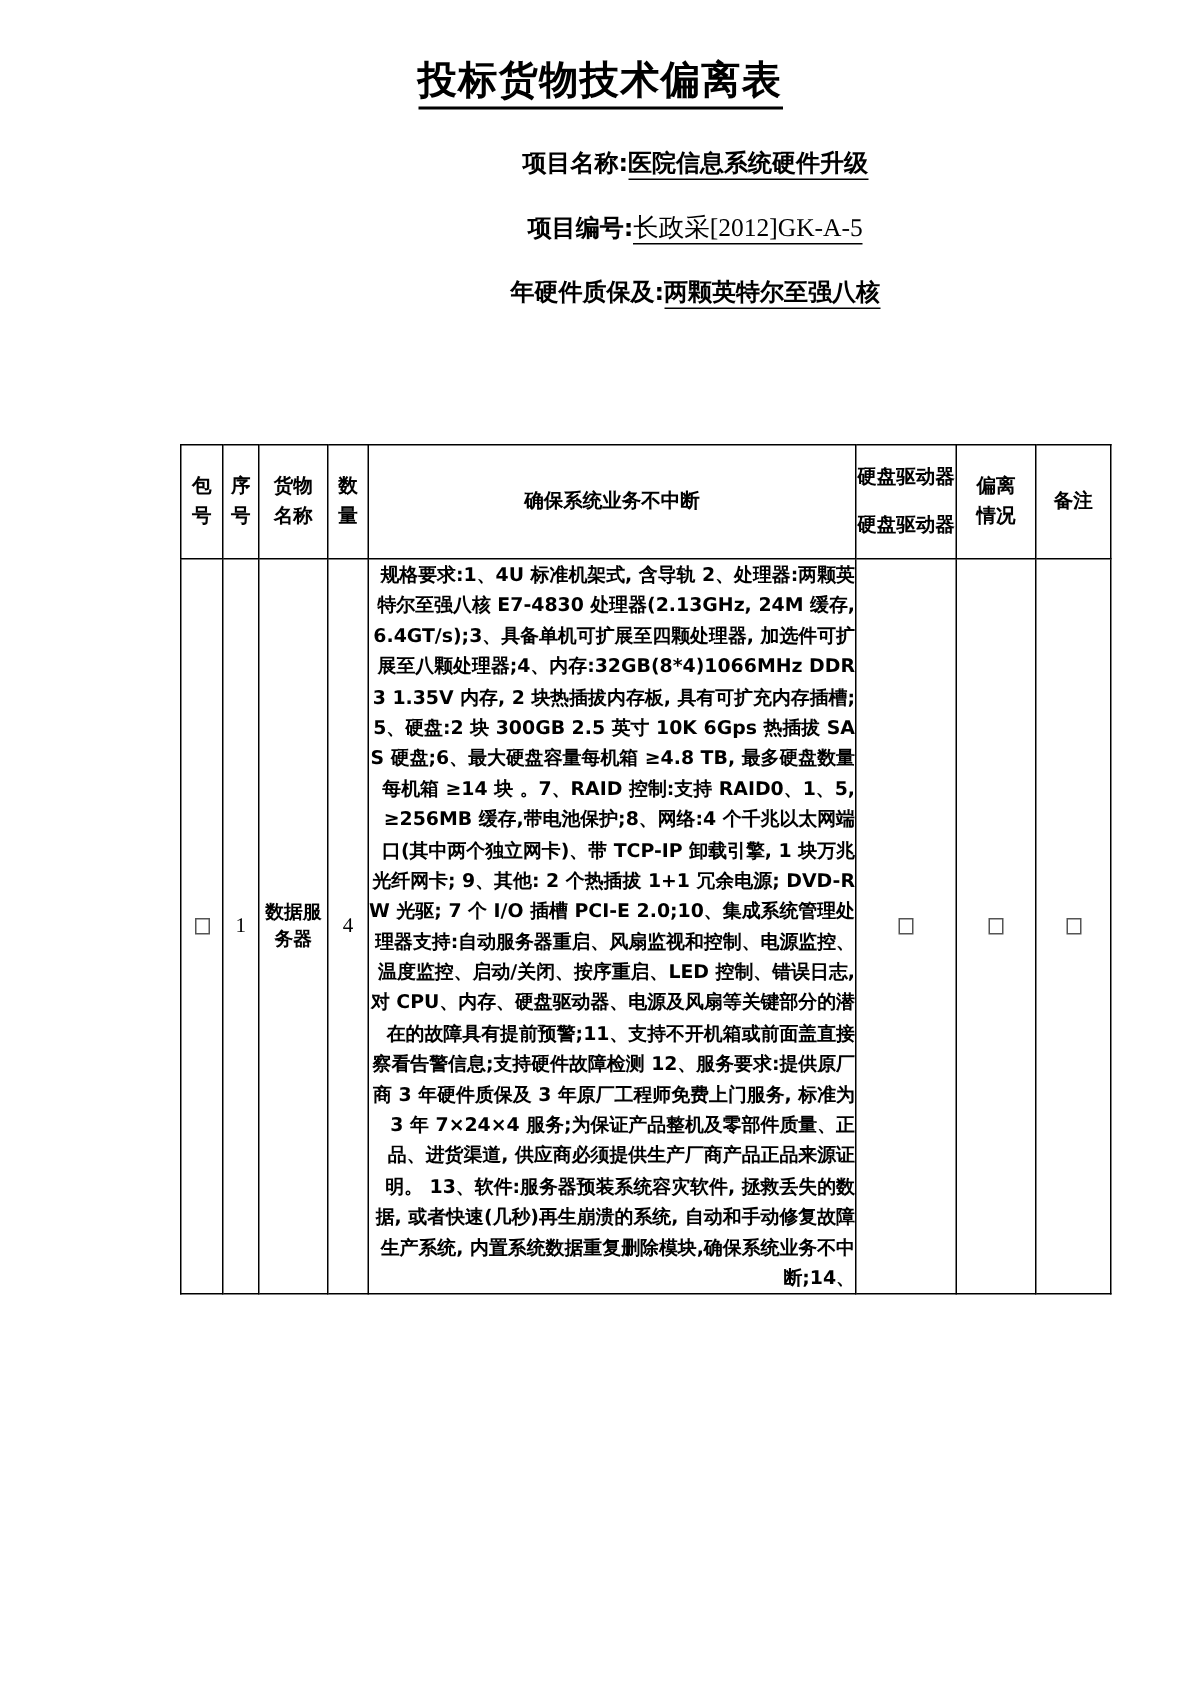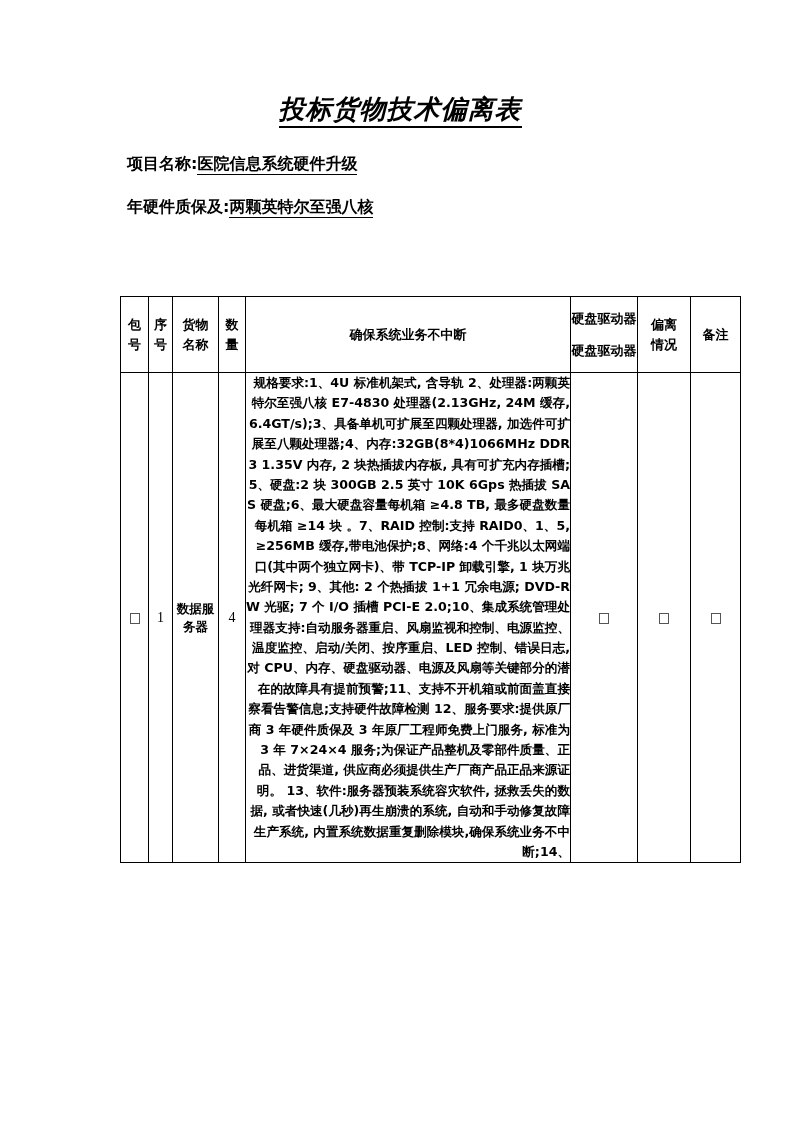--- a/index.html
+++ b/index.html
@@ -25,33 +25,33 @@
   }
 
   
   .doc-title {
     text-align: center;
     font-family: "DejaVu Sans", "Liberation Sans", sans-serif;
     font-weight: bold;
     font-size: 26px;
     letter-spacing: 1px;
     margin: 0;
-    padding-top: 95px;
+    padding-top: 40px;
     line-height: 1.15;
-    font-style: italic;
   }
   .doc-title span {
     border-bottom: 2px solid #000;
     padding-bottom: 2px;
   }
 
   
   .meta-block {
     margin-top: 28px;
     padding-left: 127px;
+    text-align: center;
   }
   .meta-line {
     font-size: 16.5px;
     line-height: 1.3;
     margin-bottom: 21px;
     white-space: nowrap;
   }
   .meta-label {
     font-family: "DejaVu Sans", "Liberation Sans", sans-serif;
     font-weight: bold;
@@ -118,21 +118,21 @@
 
   
   .bd-center {
     text-align: center;
     font-family: "Liberation Serif", "DejaVu Serif", serif;
     font-size: 14px;
     vertical-align: middle;
   }
   .bd-name {
     text-align: center;
-    font-family: Liberation Serif, serif;
+    font-family: Liberation Mono, monospace;
     font-weight: bold;
     font-size: 12.5px;
     line-height: 1.45;
     vertical-align: middle;
     padding: 0 2px;
   }
   .bd-name span { display: block; }
   .checkbox-glyph {
     display: inline-block;
     width: 8px;
@@ -160,20 +160,23 @@
 </head>
 <body>
 
 <div class="page">
 
   <h1 class="doc-title"><span>投标货物技术偏离表</span></h1>
 
   <div class="meta-block">
     <div class="meta-line">
       <span class="meta-label">项目名称:</span><span class="meta-value sans">医院信息系统硬件升级</span>
+    </div>
+    <div class="meta-line">
+      <span class="meta-label">项目编号:</span><span class="meta-value serif">长政采[2012]GK-A-5</span>
     </div>
     <div class="meta-line">
       <span class="meta-label">年硬件质保及:</span><span class="meta-value sans">两颗英特尔至强八核</span>
     </div>
   </div>
 
   <div class="table-wrap">
     <table class="deviation">
       <colgroup>
         <col class="c-bag">

